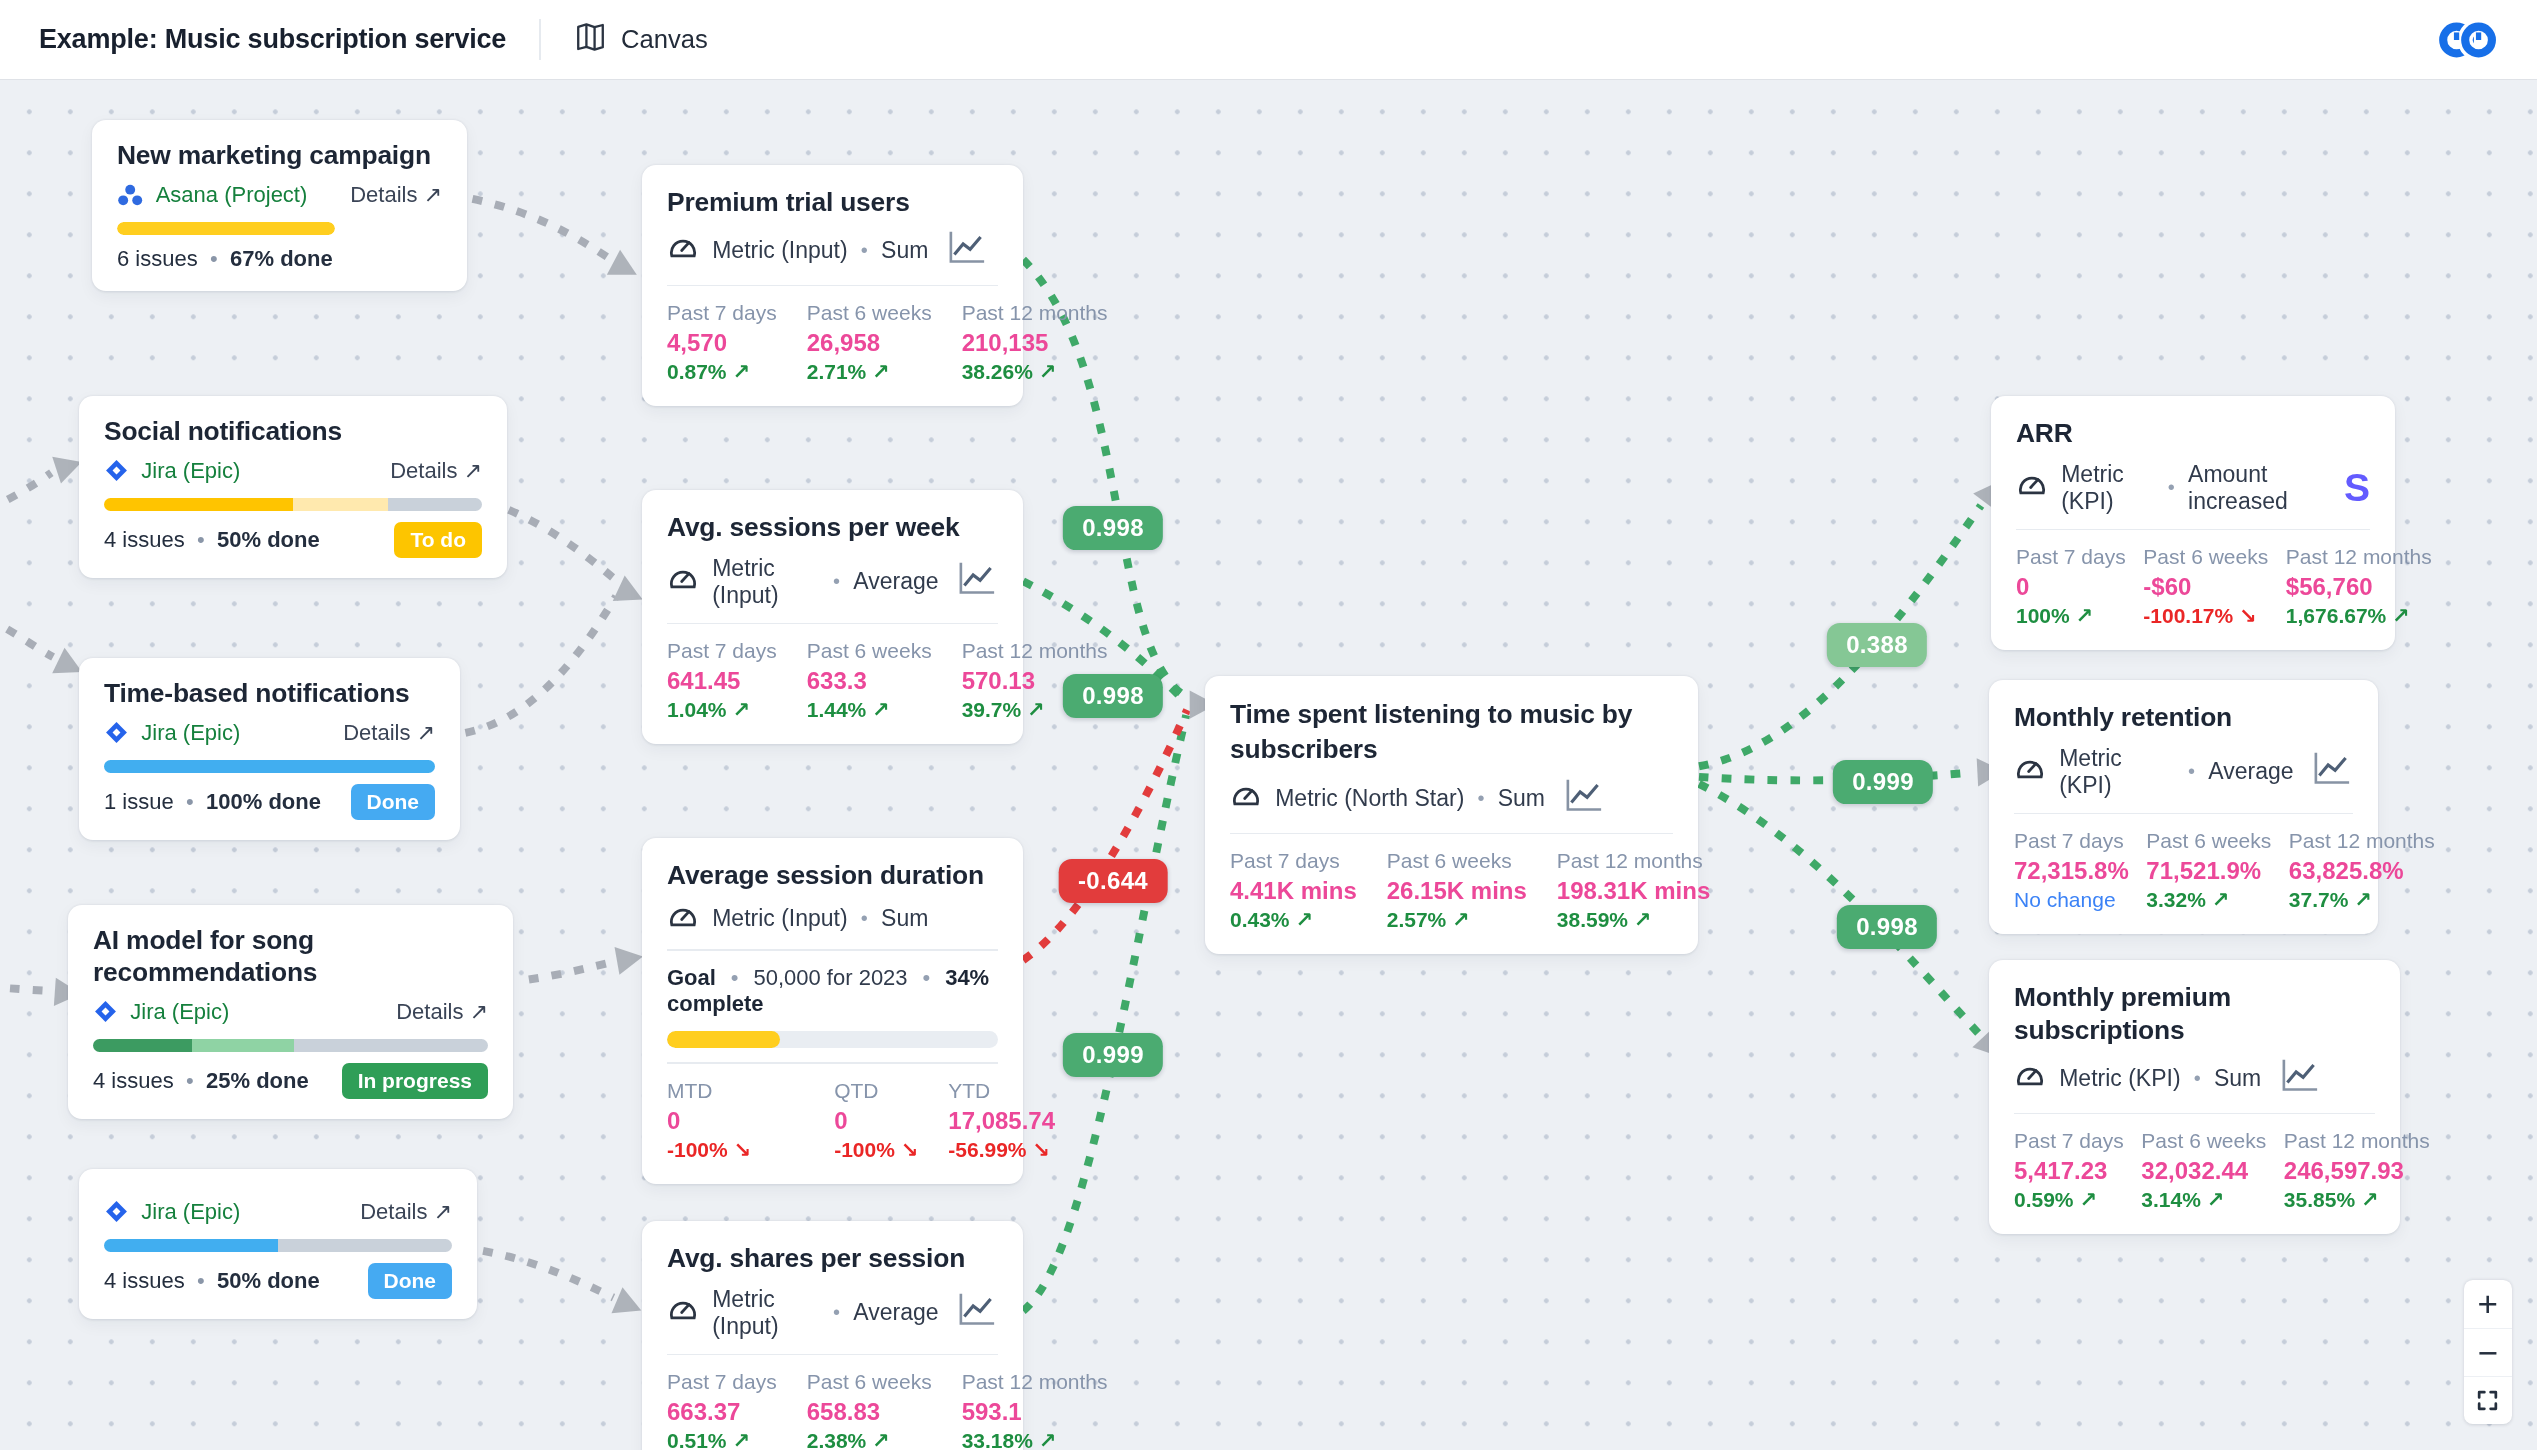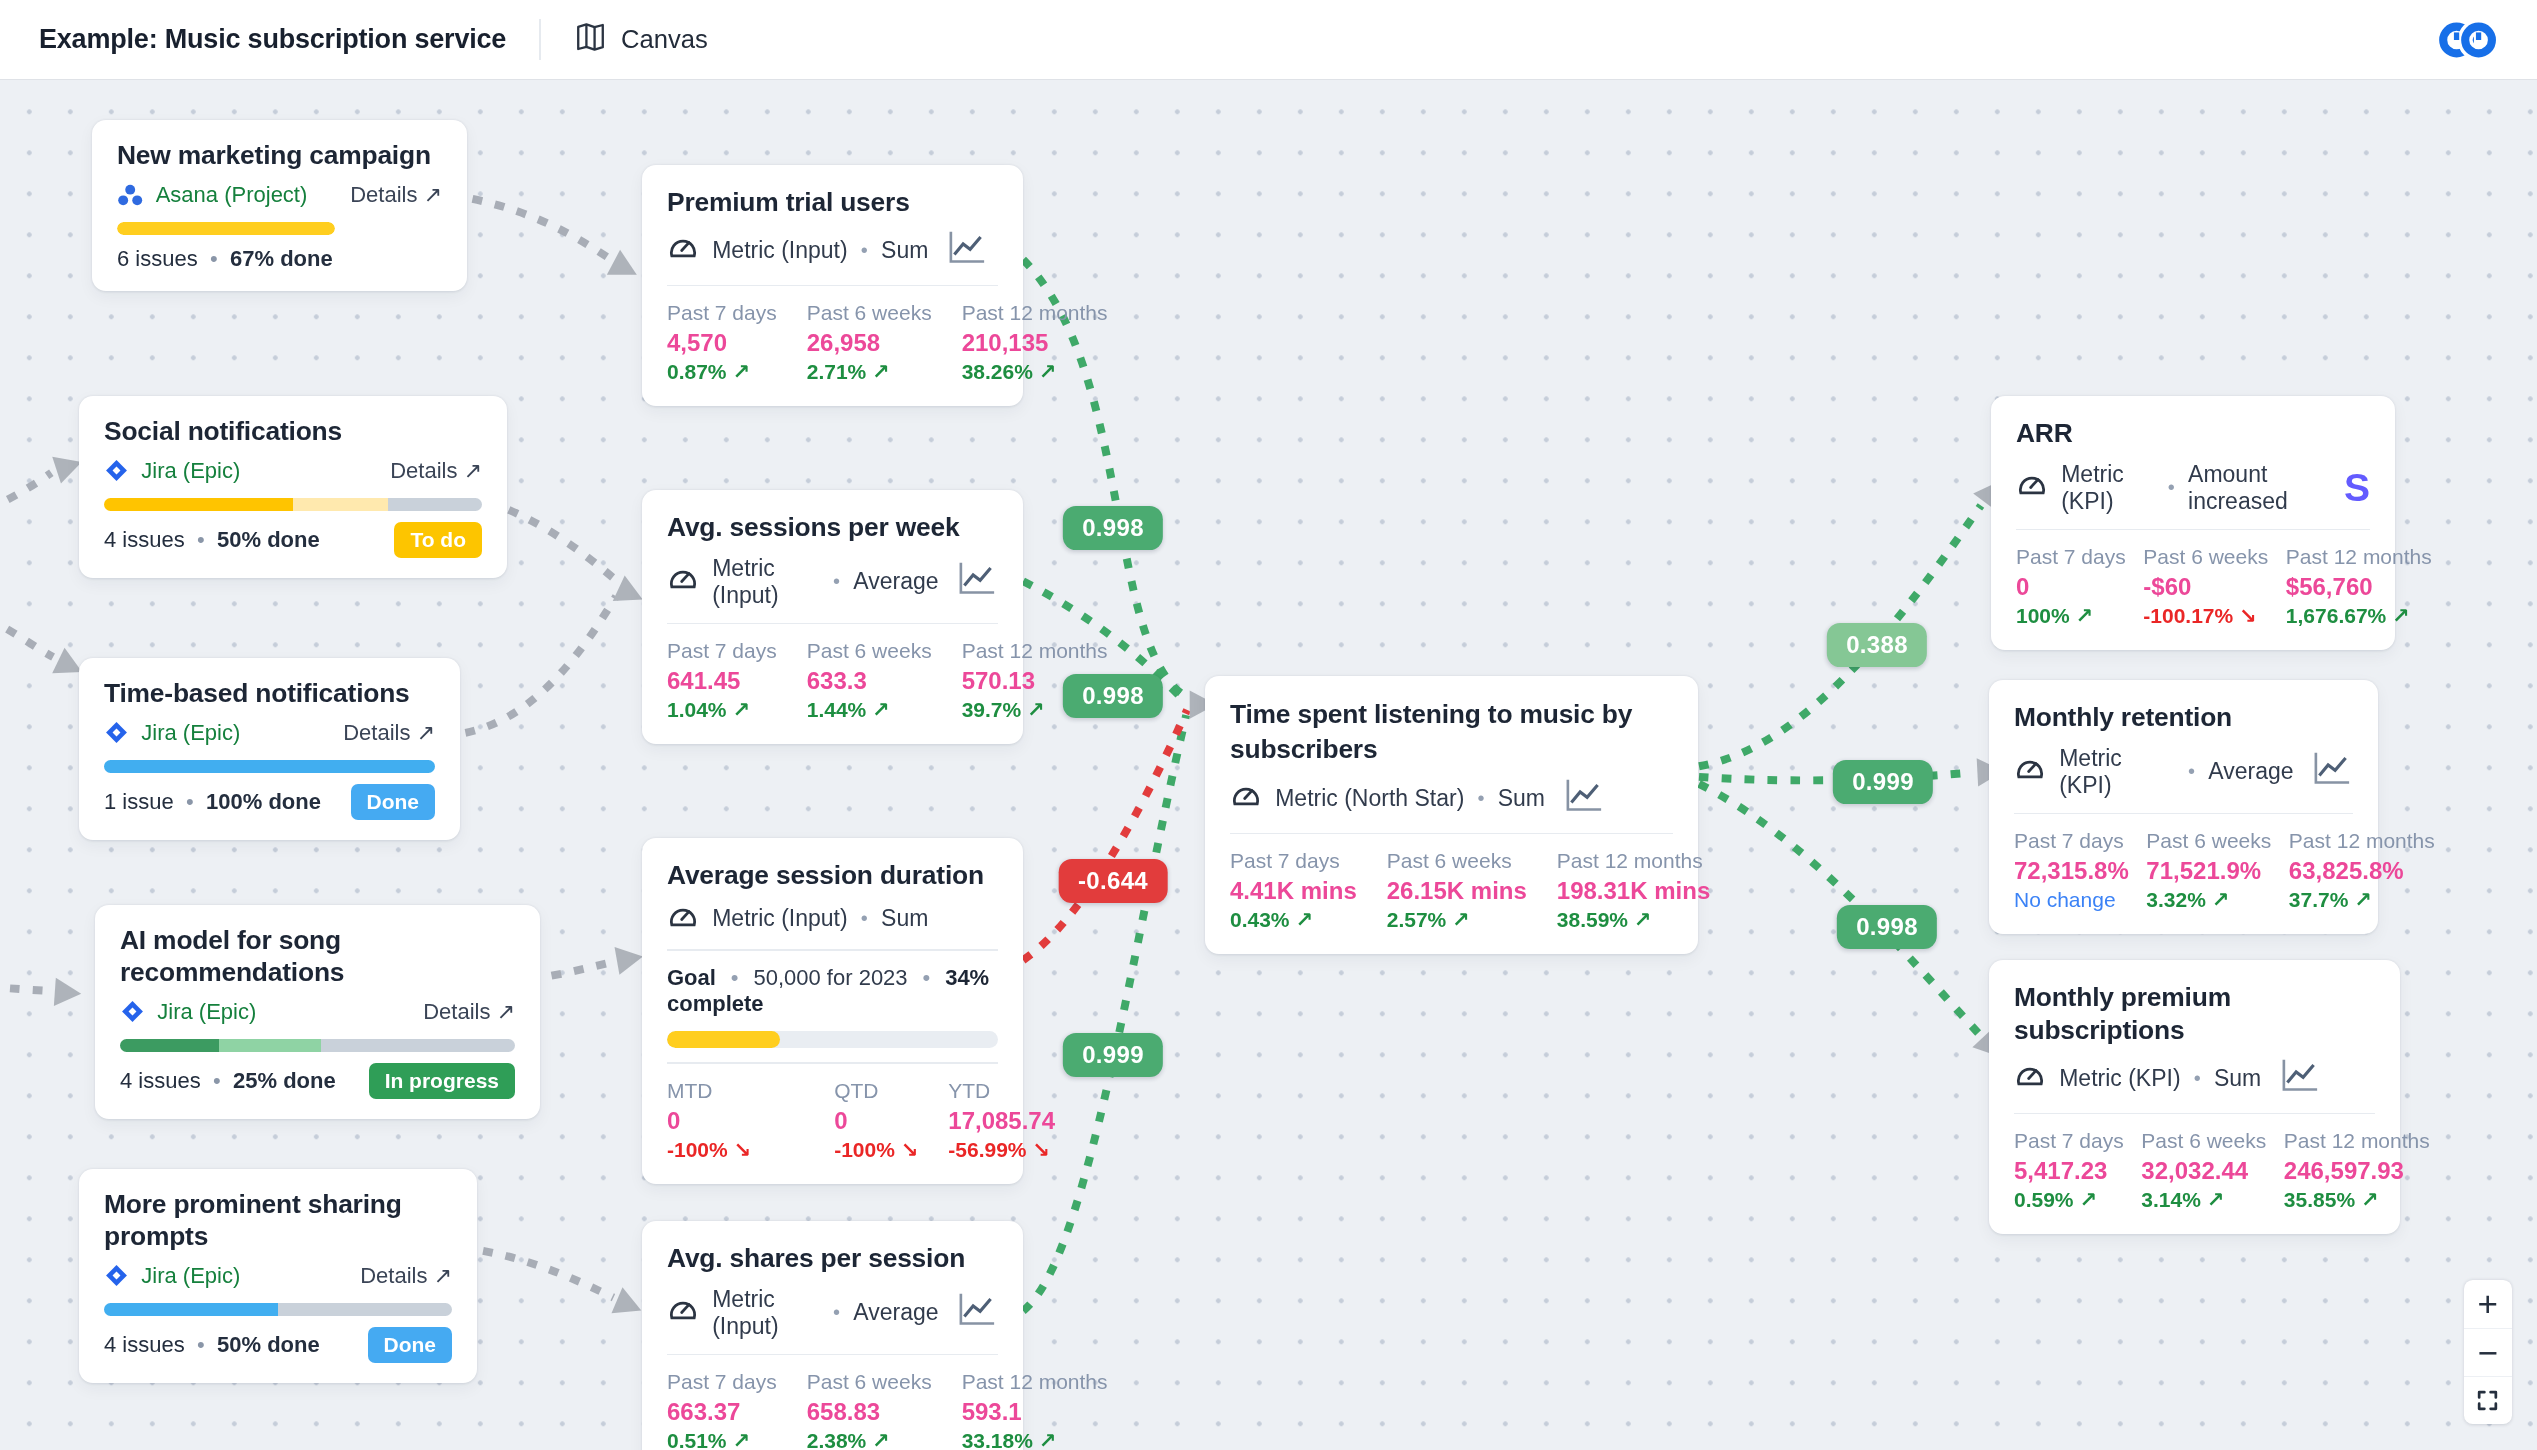--- a/index.html
+++ b/index.html
@@ -213,21 +213,21 @@
       <span style="width:100%; background:#41aef0;"></span>
     </div>
     <div class="pmeta">
       <span>1 issue</span>
       <span class="mdot">•</span>
       <span class="donepct">100% done</span>
       <span class="pbadge badge-done">Done</span>
     </div>
   </div>
 
-  <div class="card pcard" style="left:95px; top:826px; width:445px;">
+  <div class="card pcard" style="left:68px; top:826px; width:445px;">
     <div class="ptitle">AI model for song recommendations</div>
     <div class="prow">
       <span class="srcicon">
         <svg width="25" height="25" viewBox="0 0 24 24">
             <path d="M12 2 L22 12 L12 22 L2 12 Z" fill="#2563eb"></path>
             <path d="M12 8.2 L15.8 12 L12 15.8 L8.2 12 Z" fill="#fff"></path>
           </svg>
       </span>
       <span class="source">Jira (Epic)</span>
       <span class="details">Details ↗</span>
@@ -239,21 +239,20 @@
     </div>
     <div class="pmeta">
       <span>4 issues</span>
       <span class="mdot">•</span>
       <span class="donepct">25% done</span>
       <span class="pbadge badge-progress">In progress</span>
     </div>
   </div>
 
   <div class="card pcard" style="left:79px; top:1090px; width:398px;">
-    <div class="ptitle">More prominent sharing prompts</div>
     <div class="prow">
       <span class="srcicon">
         <svg width="25" height="25" viewBox="0 0 24 24">
             <path d="M12 2 L22 12 L12 22 L2 12 Z" fill="#2563eb"></path>
             <path d="M12 8.2 L15.8 12 L12 15.8 L8.2 12 Z" fill="#fff"></path>
           </svg>
       </span>
       <span class="source">Jira (Epic)</span>
       <span class="details">Details ↗</span>
     </div>

